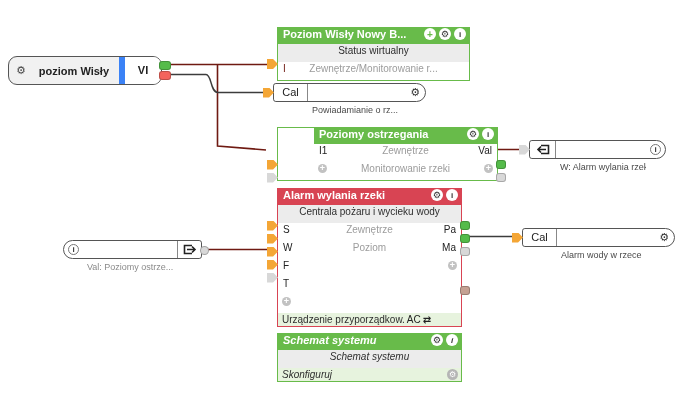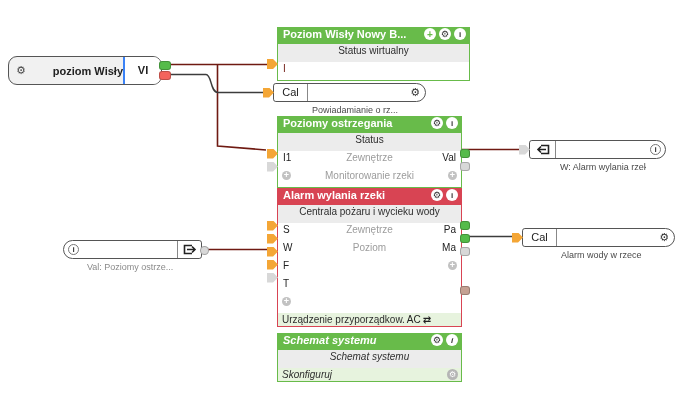--- a/index.html
+++ b/index.html
@@ -68,22 +68,22 @@
   .seg-l{border-right:1px solid #888;width:25px;}
   .seg-r{border-left:1px solid #888;width:23px;}
   .pill .circport{position:absolute;right:-8px;top:4.5px;width:9px;height:9px;border-radius:50%;
            background:var(--port_gray);border:1px solid rgba(0,0,0,.25);box-sizing:border-box;z-index:3;}
 
   
   .srcpill{position:absolute;left:8px;top:56px;width:154px;height:29px;background:#f1f1f1;
            border:1px solid #555;border-radius:9px;display:flex;align-items:center;z-index:2;
            box-sizing:border-box;}
   .src-gear{font-family:"DejaVu Sans",sans-serif;font-size:11px;color:#444;margin:0 3px 0 7px;flex:none;}
-  .src-label{flex:1;text-align:right;font-weight:bold;font-size:11px;color:#222;white-space:nowrap;overflow:hidden;}
-  .src-type{flex:none;width:36px;height:100%;background:#fff;border-left:2px solid #3b82f6;
+  .src-label{flex:1;text-align:center;font-weight:bold;font-size:11px;color:#222;white-space:nowrap;overflow:hidden;}
+  .src-type{flex:none;width:36px;height:100%;background:#fff;border-left:6px solid #3b82f6;
             border-radius:0 8px 8px 0;text-align:center;line-height:27px;font-weight:bold;
             font-size:11px;color:#222;}
   .srcpill .pout{right:-10px;width:12px;}
 </style>
 </head>
 <body>
 
 <div class="canvas">
 
   <svg class="wires" width="680" height="420">
@@ -107,39 +107,39 @@
     <div class="nhdr">
       <span>Poziom Wisły Nowy B...</span>
       <span class="hsp"></span>
       <span class="hicon dots">+</span>
       <span class="hicon gear">⚙</span>
       <span class="hicon">i</span>
     </div>
     <div class="nrow alt">Status wirtualny</div>
     <div class="nrow">
       <span class="plbl l maroon">I</span>
+      <span>Zewnętrze/Monitorowanie r...</span>
     </div>
     <span class="pin orange" style="top:31px;"></span>
   </div>
 
   <div class="pill" style="left:273px;top:83px;width:153px;border-radius:3px 10px 10px 3px;">
     <span class="pin orange"></span>
     <span class="cal-tag">Cal</span>
     <span class="pill-label">Powiadamianie o rz...</span>
     <span class="pill-gear">⚙</span>
   </div>
 
-  <div class="node green" style="left:277px;top:116px;width:183px;">
+  <div class="node green" style="left:277px;top:127px;width:183px;padding-left:36px;">
     <div class="nhdr">
       <span>Poziomy ostrzegania</span>
       <span class="hsp"></span>
       <span class="hicon gear">⚙</span>
       <span class="hicon">i</span>
     </div>
-    <div class="nrow alt">Status</div>
     <div class="nrow">
       <span class="plbl l">I1</span>
       <span>Zewnętrze</span>
       <span class="plbl r">Val</span>
     </div>
     <div class="nrow">
       <span class="plus l">+</span>
       <span>Monitorowanie rzeki</span>
       <span class="plus r">+</span>
     </div>

